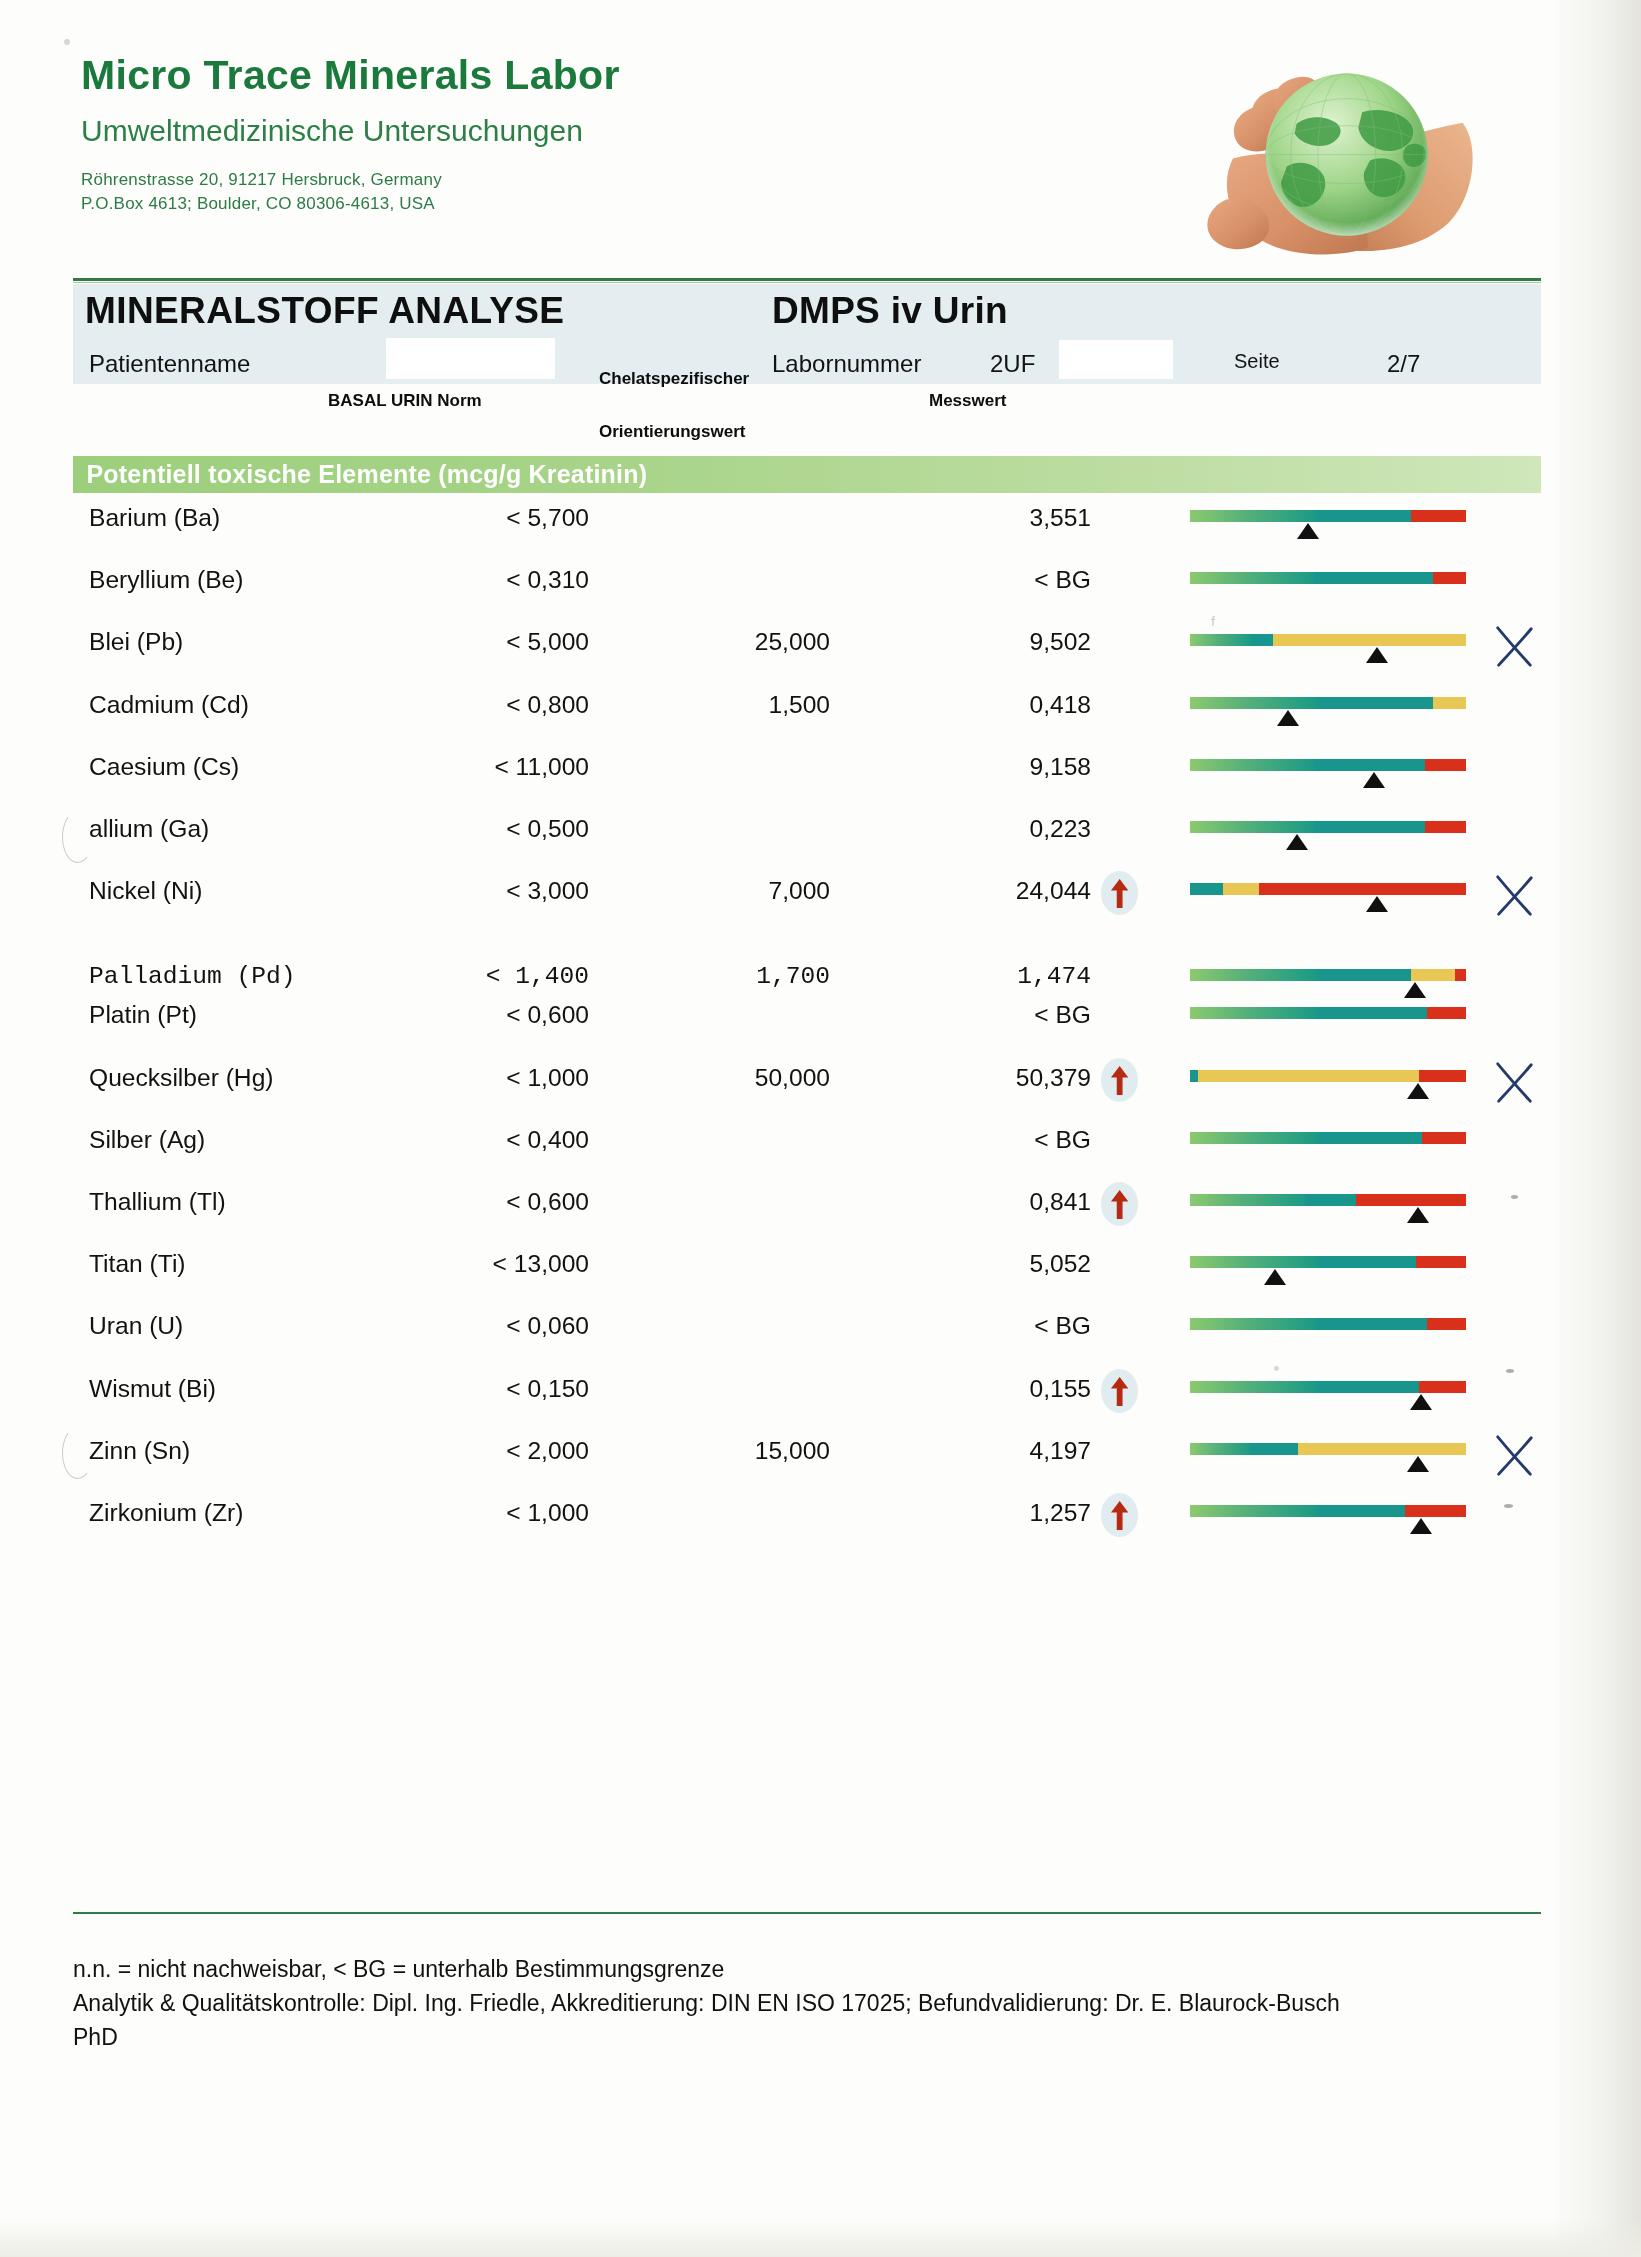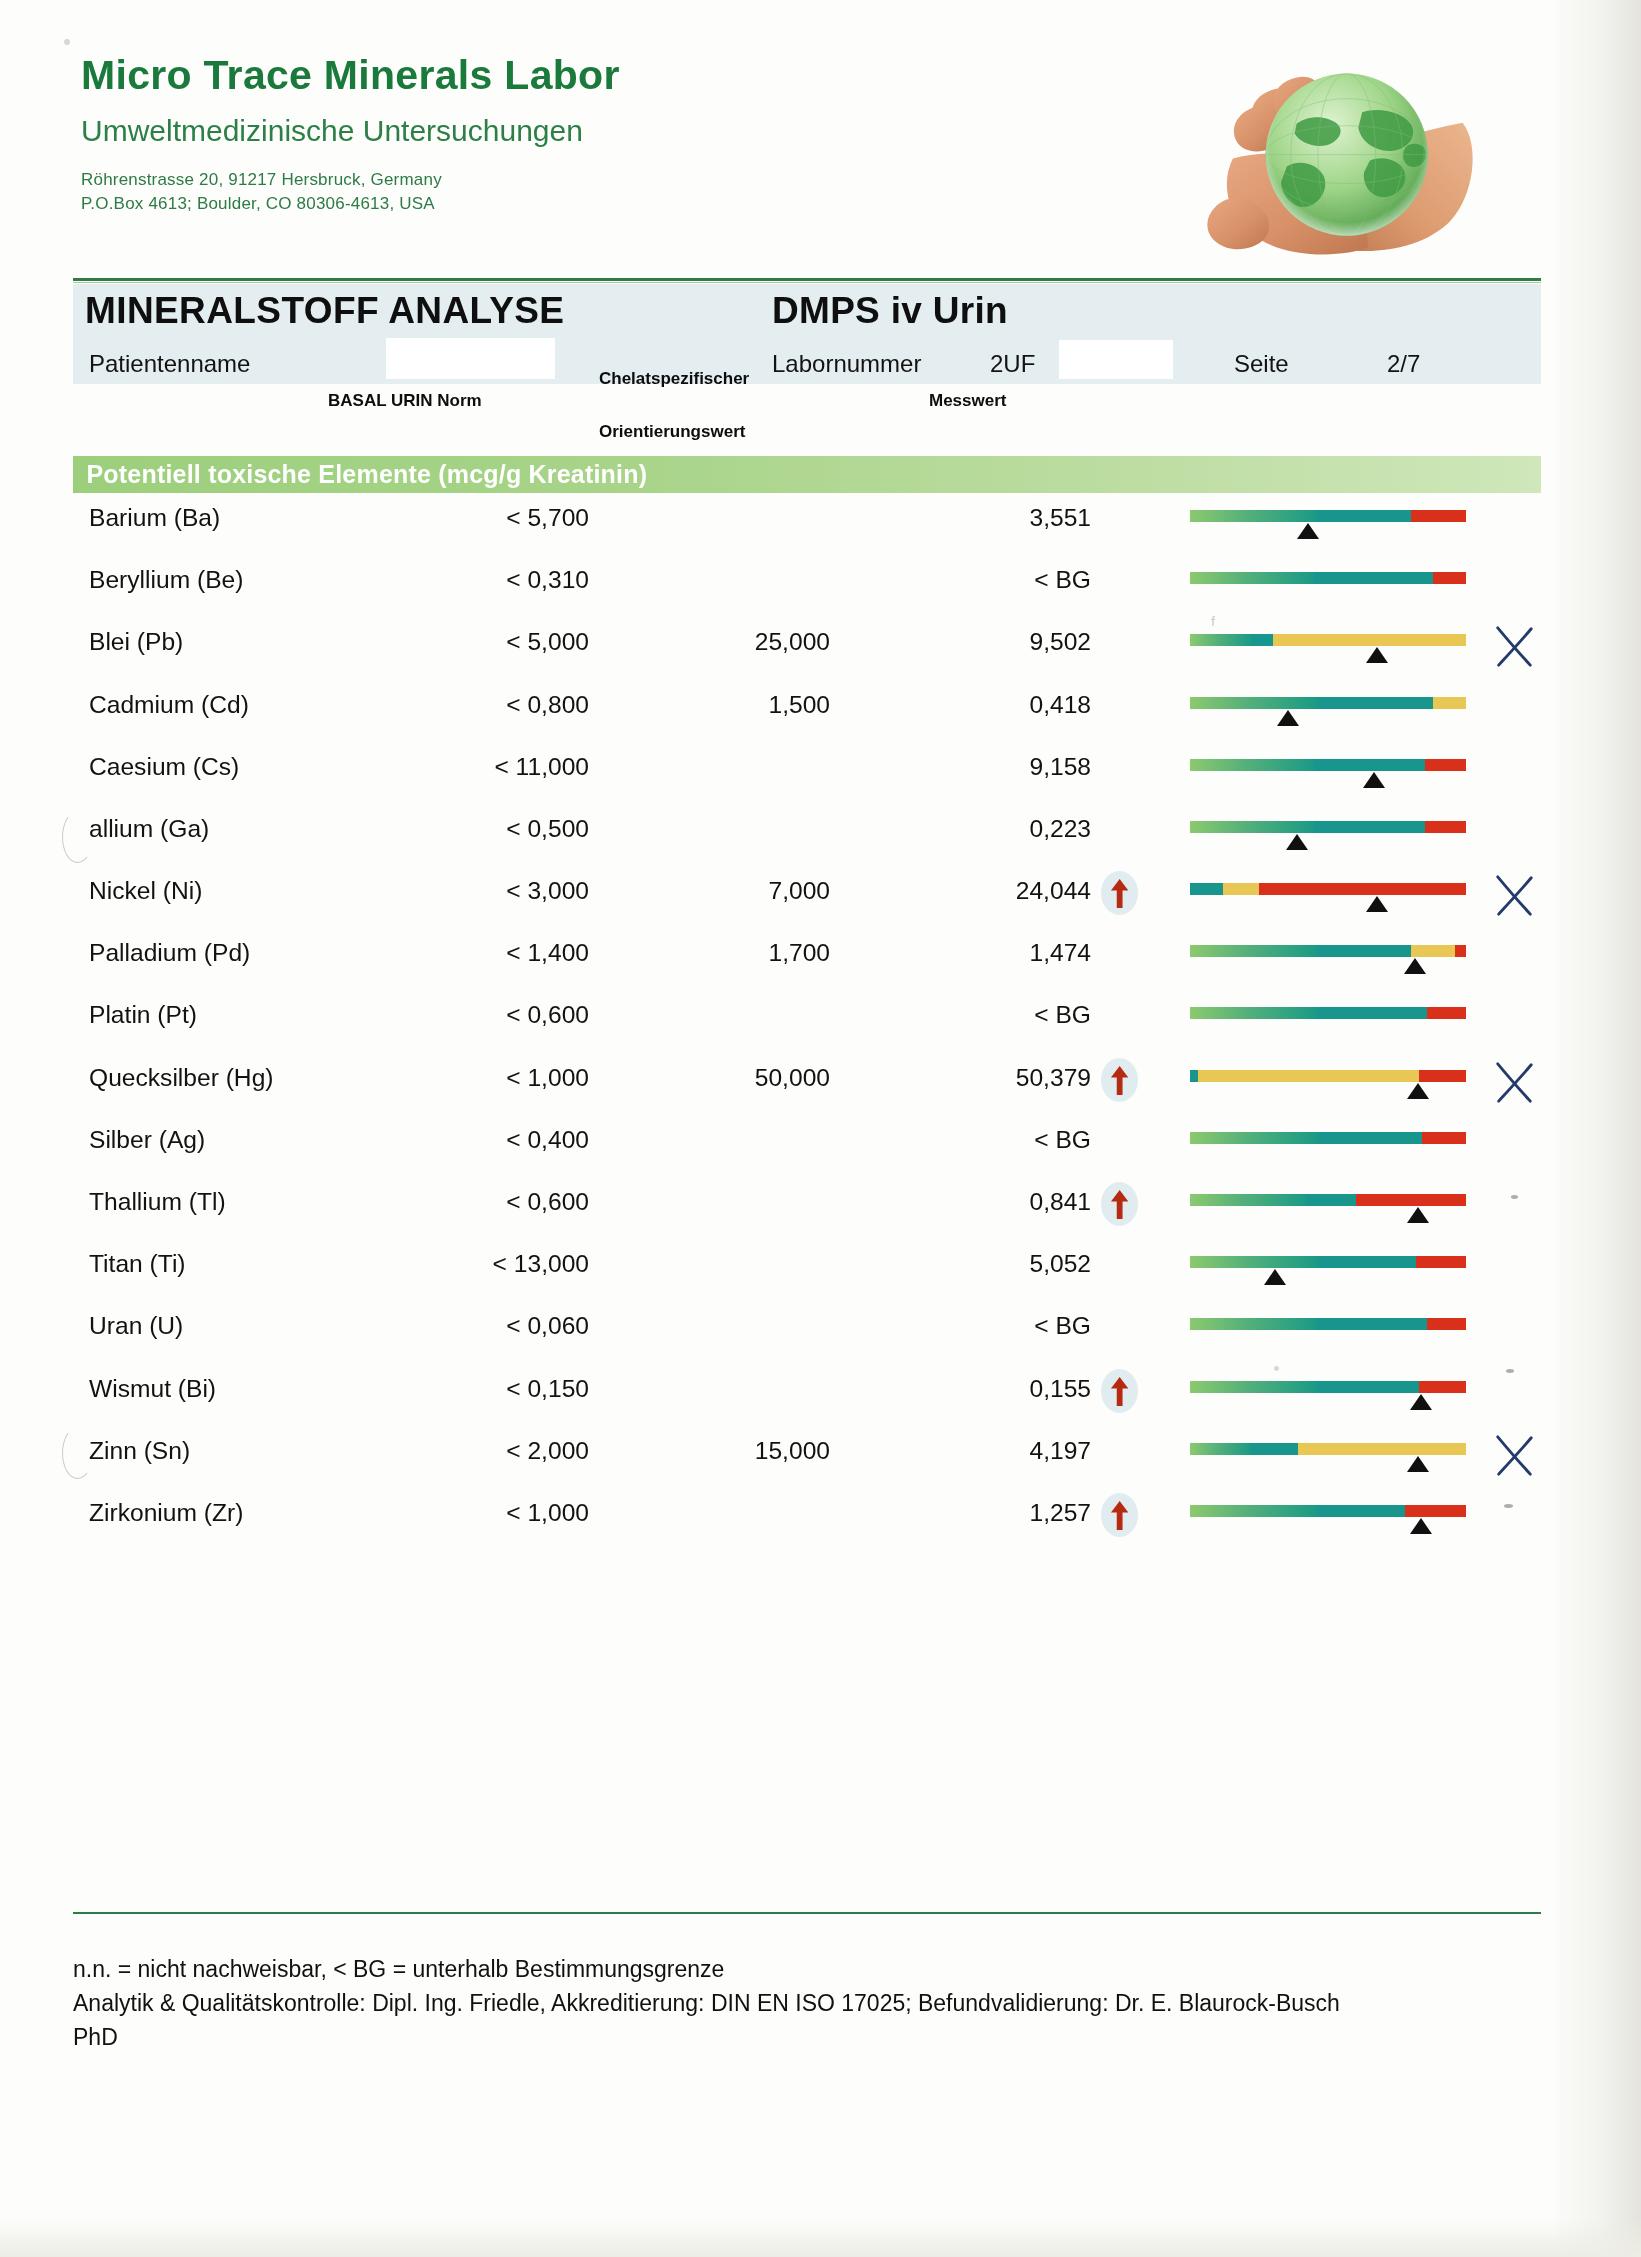--- a/index.html
+++ b/index.html
@@ -49,21 +49,21 @@
   .t-main{position:absolute;left:85px;top:290px;font-size:37px;font-weight:bold;
           color:#0f0f0f;letter-spacing:0.4px;}
   .t-sample{position:absolute;left:772px;top:290px;font-size:37px;font-weight:bold;
           color:#0f0f0f;letter-spacing:0.3px;}
 
   .lbl-pat{position:absolute;left:89px;top:350px;font-size:24px;color:#131313;}
   .redact-pat{position:absolute;left:386px;top:338px;width:169px;height:41px;background:#ffffff;}
   .lbl-lab{position:absolute;left:772px;top:350px;font-size:24px;color:#131313;}
   .val-lab{position:absolute;left:990px;top:350px;font-size:24px;color:#131313;}
   .redact-lab{position:absolute;left:1059px;top:340px;width:114px;height:39px;background:#ffffff;}
-  .lbl-seite{position:absolute;left:1234px;top:350px;font-size:24px;color:#131313;}
+  .lbl-seite{position:absolute;left:1234px;top:350px;font-size:20px;color:#131313;}
   .val-seite{position:absolute;left:1387px;top:350px;font-size:24px;color:#131313;}
 
   
   .ch{position:absolute;font-size:17px;font-weight:bold;color:#0d0d0d;}
   .ch-basal{left:328px;top:391px;}
   .ch-chel{left:599px;top:369px;}
   .ch-chel2{left:599px;top:422px;}
   .ch-mess{left:929px;top:391px;}
 
   
@@ -308,21 +308,21 @@
           <i class="seg-red" style="width: 75%;"></i>
         </div>
         <div class="marker" style="left: 1366px;"></div>
         <div class="x-mark" style="left: 1492px; top: -5.8px;">
           <svg width="44" height="48" viewBox="0 0 46 50">
             <path d="M6 6 C16 18 28 32 40 45" stroke="#243a6b" stroke-width="3" fill="none" stroke-linecap="round"></path>
             <path d="M41 7 C31 19 18 33 7 45" stroke="#243a6b" stroke-width="3" fill="none" stroke-linecap="round"></path>
           </svg>
         </div>
       </div>
-      <div class="row" style="top: 939px;">
+      <div class="row" style="top: 963px; font-family: Liberation Mono, monospace;">
         <div class="c-name">Palladium (Pd)</div>
         <div class="c-norm">&lt; 1,400</div>
         <div class="c-chel">1,700</div>
         <div class="c-mess">1,474</div>
         <div class="bar">
           <i class="seg-green" style="width: 46%;"></i>
           <i class="seg-teal" style="width: 34%;"></i>
           <i class="seg-yellow" style="width: 16%;"></i>
           <i class="seg-red" style="width: 4%;"></i>
         </div>

